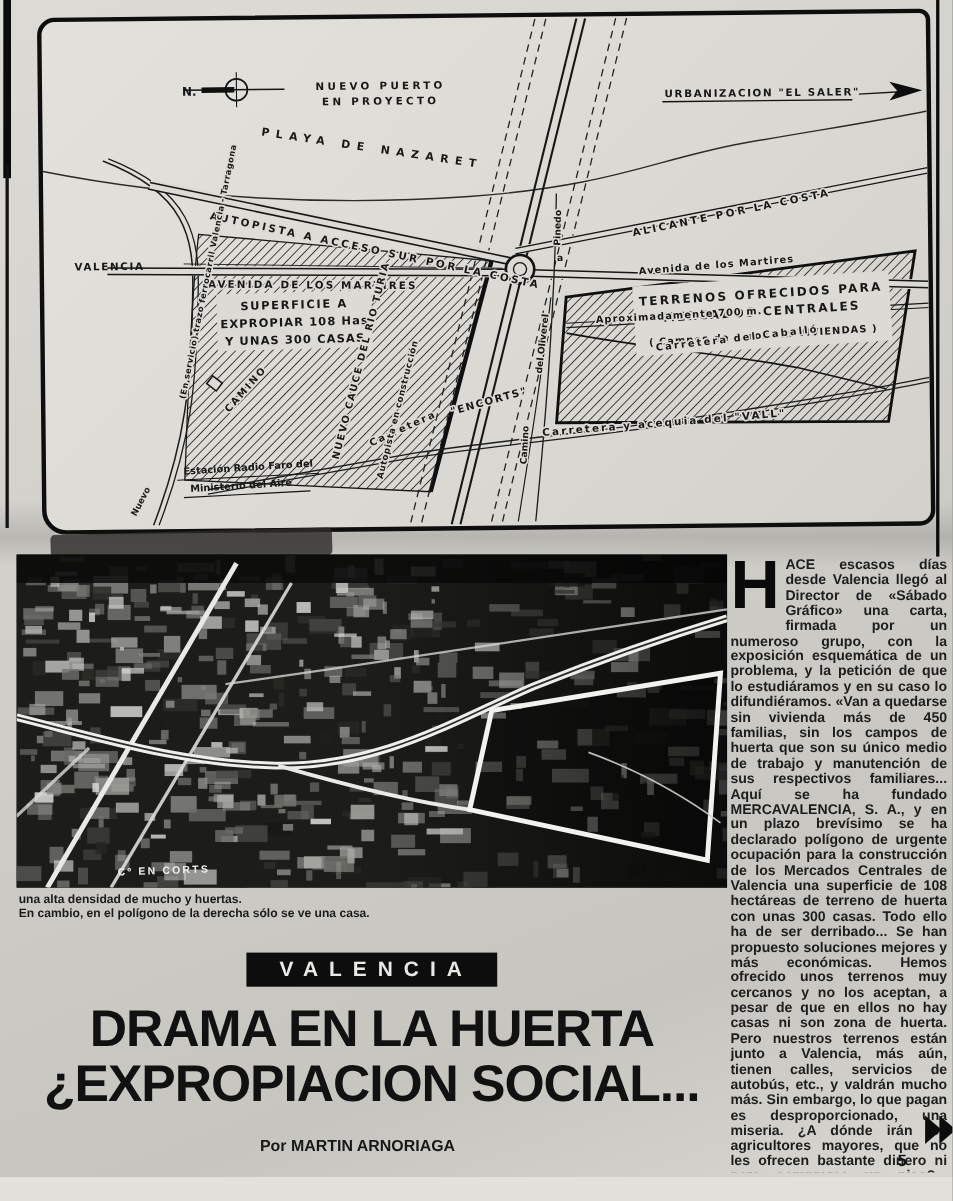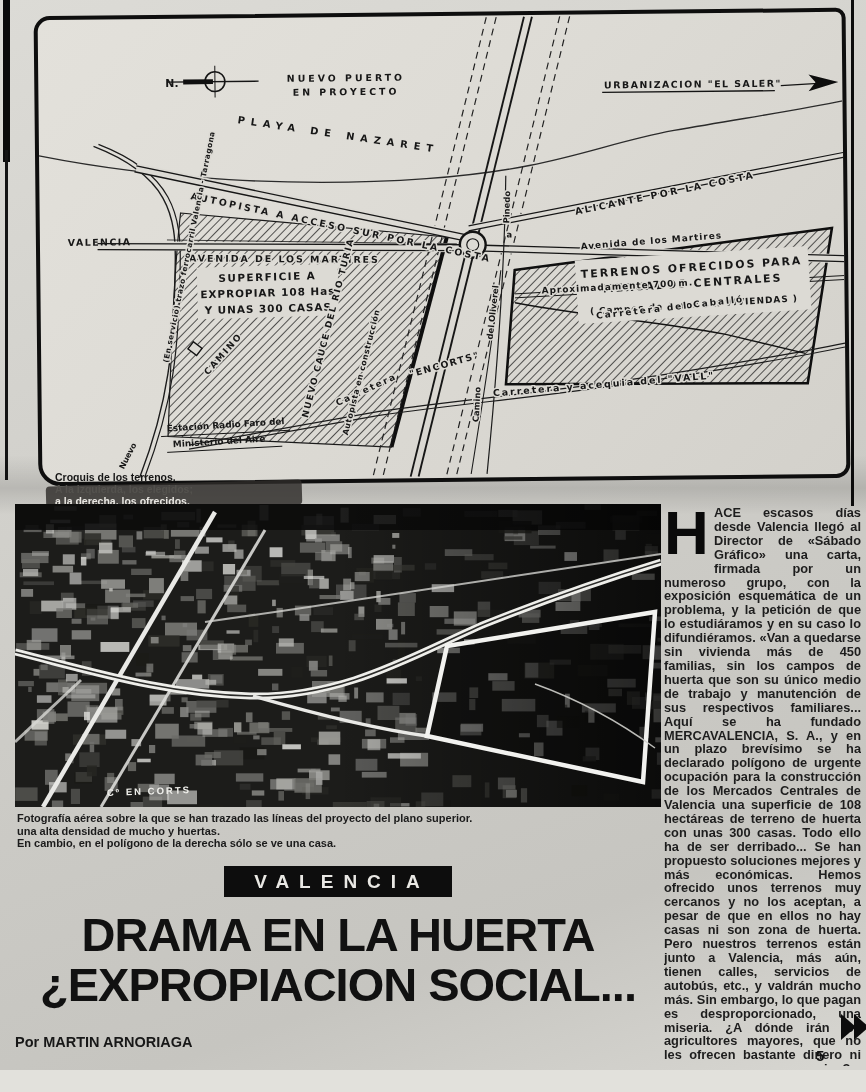--- a/index.html
+++ b/index.html
@@ -30,21 +30,21 @@
   .photo-panel{position:absolute;left:15px;top:504px;width:646px;height:303px;background:#101010;overflow:hidden;}
   .photo-caption{position:absolute;left:17px;top:812px;width:500px;font-size:11px;line-height:12.5px;font-weight:bold;color:#1b1b1b;}
   
   .headline{position:absolute;left:15px;top:866px;width:646px;text-align:center;}
   .kicker{display:inline-block;background:#0d0d0d;color:#e9e8e4;font-size:19px;font-weight:bold;
     letter-spacing:10px;padding:5px 22px 4px 30px;}
   .hl{font-weight:bold;color:#111;letter-spacing:-1px;}
   .hl1{font-size:47px;line-height:50px;margin-top:13px;}
   .hl2{font-size:47px;line-height:50px;}
   .hl3{font-size:46px;line-height:48px;}
-  .byline{position:absolute;left:15px;top:1034px;width:640px;text-align:left;font-size:14.5px;font-weight:bold;color:#181818;}
+  .byline{position:absolute;left:5px;top:1034px;width:640px;text-align:center;font-size:14.5px;font-weight:bold;color:#181818;}
   
   .article-col{position:absolute;left:664px;top:506px;width:197px;height:560px;overflow:hidden;
     font-size:12.8px;line-height:13.9px;font-weight:bold;text-align:justify;color:#1d1d1d;}
   .article-col p{margin:0;}
   .dropcap{float:left;width:45px;height:54px;overflow:hidden;font-size:62px;line-height:50px;
     font-weight:bold;color:#0a0a0a;margin:2px 5px 0 0;}
   
   .cont-arrows{position:absolute;left:841px;top:1014px;display:flex;}
   .cont-arrows .tri{width:0;height:0;border-top:13px solid transparent;border-bottom:13px solid transparent;
     border-left:15px solid #0c0c0c;margin-right:-2px;}
@@ -168,25 +168,20 @@
       <text x="132" y="430" font-size="9" transform="rotate(-3 132 430)">Ministerio del Aire</text>
       <text x="128" y="345" font-size="7.5" letter-spacing="0.5" transform="rotate(-78 128 345)" class="halo">(En servicio) trazo ferrocarril Valencia - Tarragona</text>
       <text x="268" y="402" font-size="9" letter-spacing="1.5" transform="rotate(-75 268 402)" class="halo">NUEVO CAUCE DEL RIO TURIA</text>
       <text x="308" y="420" font-size="8" letter-spacing="0.5" transform="rotate(-75 308 420)" class="halo">Autopista en construcción</text>
       <text x="82" y="452" font-size="8" transform="rotate(-62 82 452)" class="halo">Nuevo</text>
       <text x="168" y="358" font-size="9" letter-spacing="2" transform="rotate(-48 168 358)" class="halo">CAMINO</text>
     </svg>
   </div>
 
   <div class="caption-smudge"></div>
-  <div class="map-caption">
-    <div class="l1">Croquis de los terrenos.</div>
-    <div class="l2">A la izquierda, los elegidos;</div>
-    <div class="l3">a la derecha, los ofrecidos.</div>
-  </div>
 
   <div class="photo-panel">
     <svg width="646" height="303" viewBox="0 0 646 303">
       <defs>
         <linearGradient id="rightDark" x1="0" y1="0" x2="1" y2="0">
           <stop offset="0" stop-color="#000" stop-opacity="0"></stop>
           <stop offset="1" stop-color="#000" stop-opacity="0.6"></stop>
         </linearGradient>
       </defs>
       <rect x="0" y="0" width="646" height="303" fill="#1c1c1a"></rect>
@@ -674,21 +669,20 @@
         <path d="M190,118 C350,95 520,70 646,50" stroke="#d5d5d1" stroke-width="2" fill="none" opacity="0.8"></path>
         <path d="M412,232 C360,225 300,210 238,192" stroke="#e9e9e6" stroke-width="3.5" fill="none"></path>
         <path d="M432,142 L640,108 L628,278 L412,232 Z" stroke="#f2f2ef" stroke-width="4.5" fill="rgba(0,0,0,0.25)"></path>
         <path d="M520,180 C570,198 610,222 640,244" stroke="#cfcfcb" stroke-width="1.5" fill="none" opacity="0.9"></path>
       </g>
       <text x="92" y="292" font-size="9.5" font-weight="bold" letter-spacing="2" fill="#f0f0ec" font-family="Liberation Sans, sans-serif" transform="rotate(-2 92 292)">Cº EN CORTS</text>
     </svg>
   </div>
 
   <div class="photo-caption">
-    <div>Fotografía aérea sobre la que se han trazado las líneas del proyecto del plano superior.</div>
     <div>una alta densidad de mucho y huertas.</div>
     <div>En cambio, en el polígono de la derecha sólo se ve una casa.</div>
   </div>
 
   <div class="headline">
     <div><span class="kicker">VALENCIA</span></div>
     <div class="hl hl1">DRAMA EN LA HUERTA</div>
     <div class="hl hl2">¿EXPROPIACION SOCIAL...</div>
   </div>
   <div class="byline">Por MARTIN ARNORIAGA</div>

